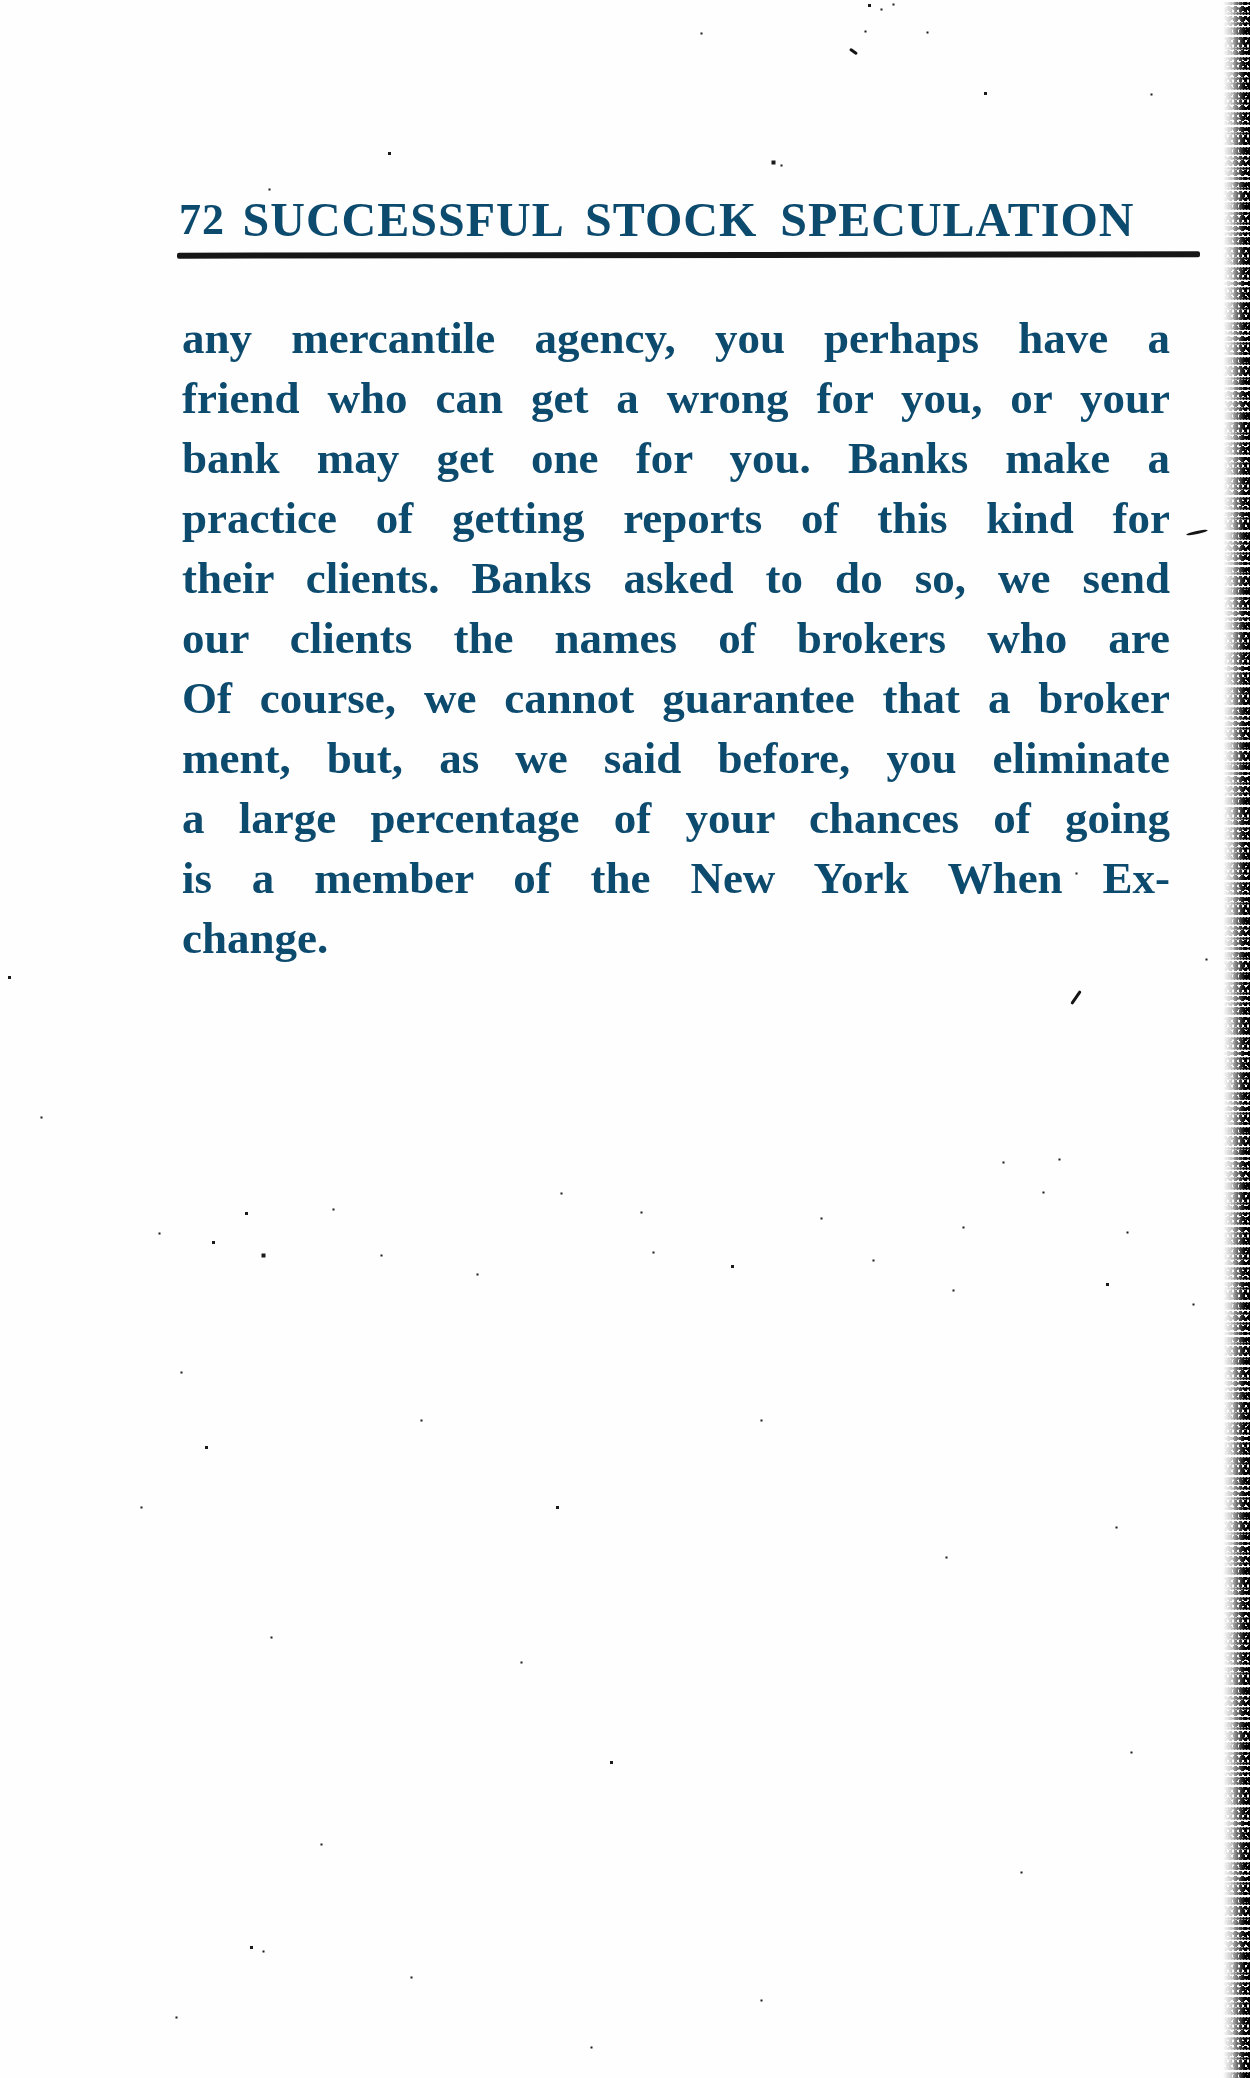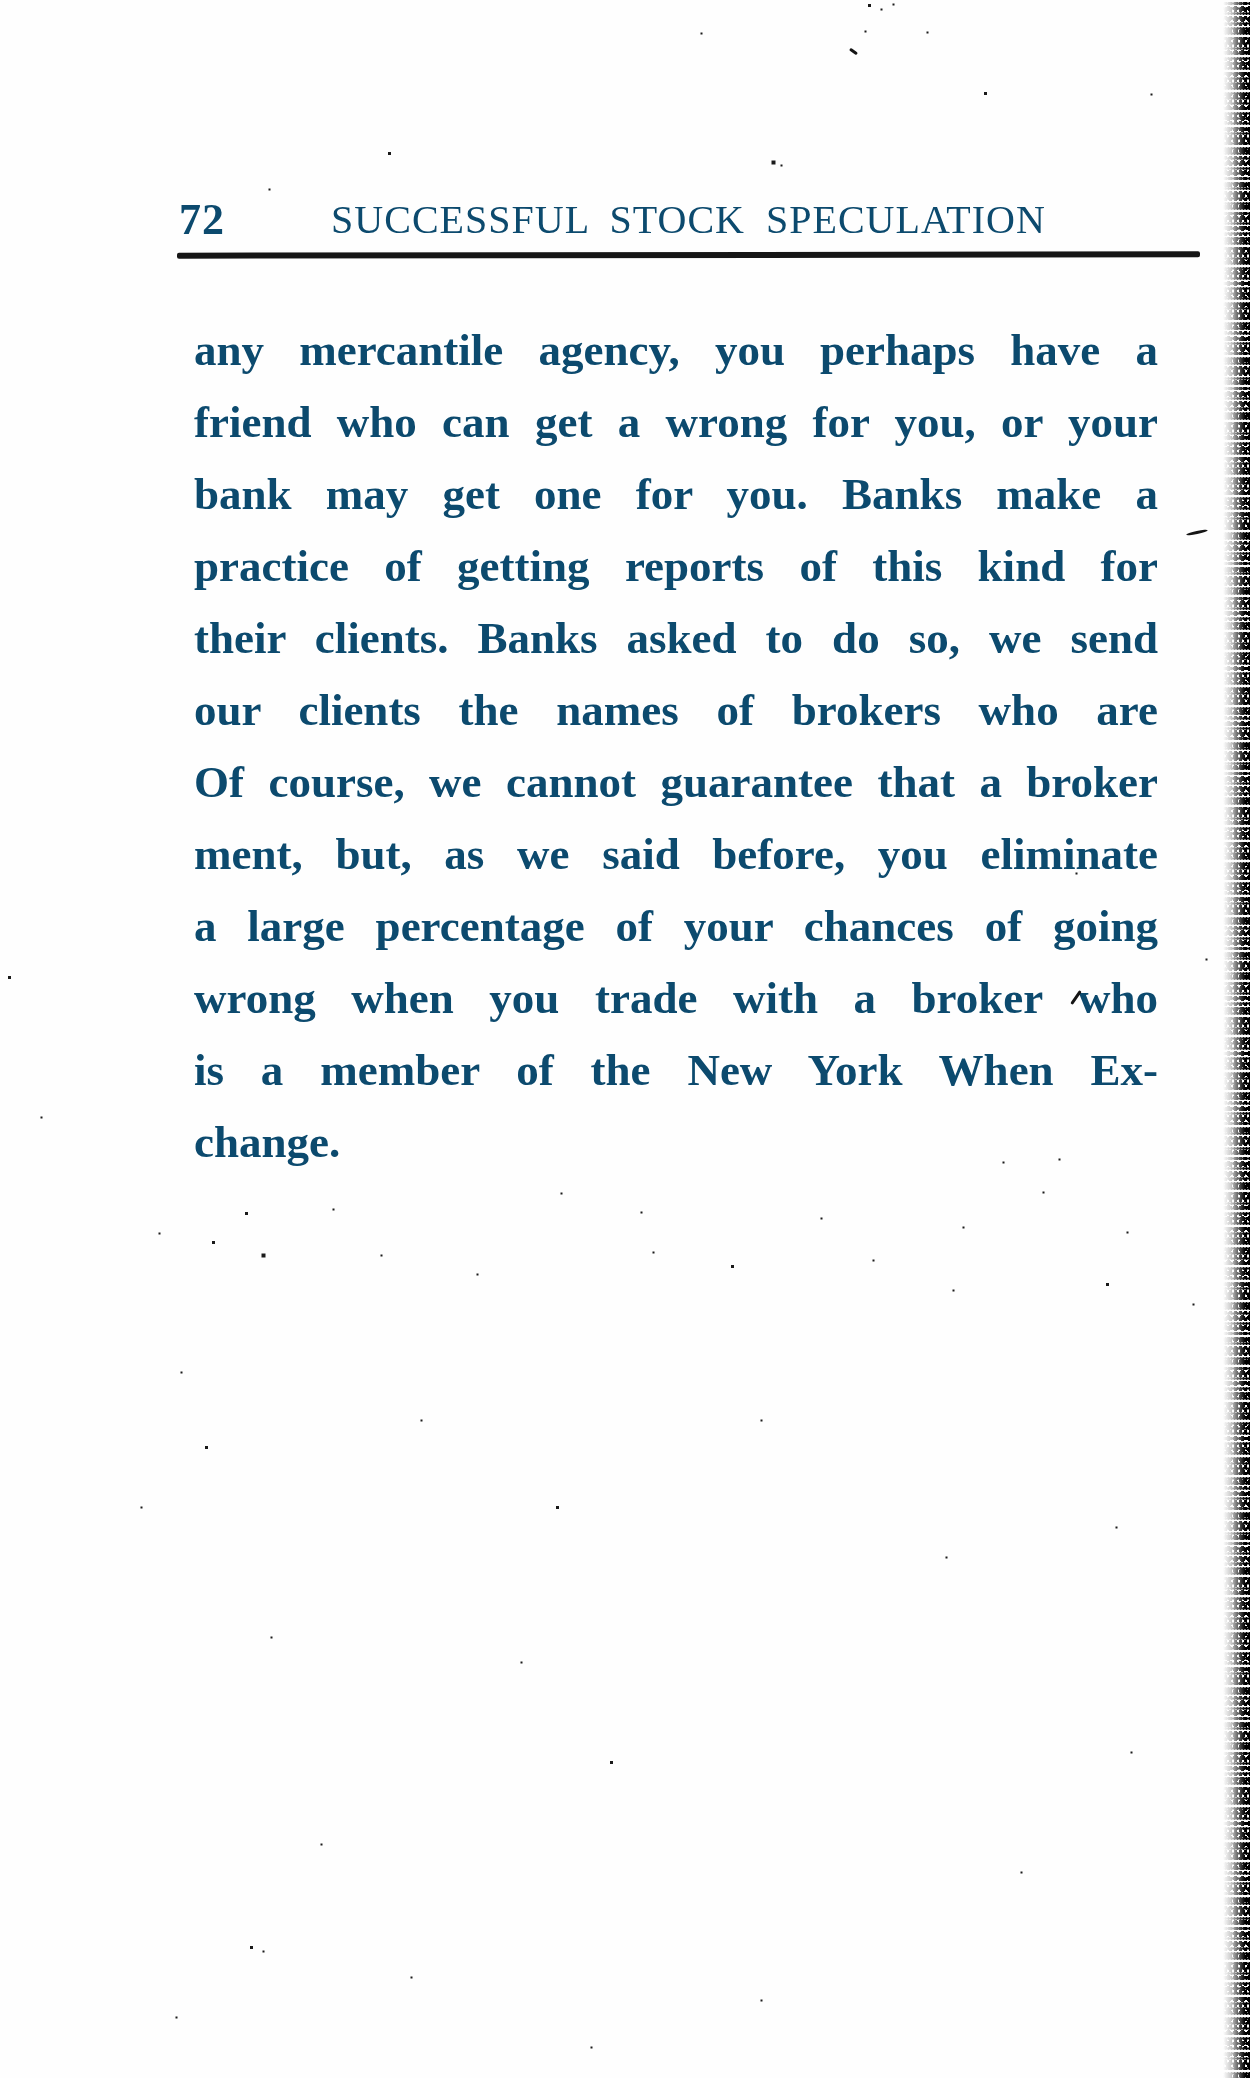--- a/index.html
+++ b/index.html
@@ -15,35 +15,35 @@
   .running-head{
     position:absolute;left:177px;top:194px;width:1023px;
     text-align:center;white-space:nowrap;
     font-weight:700;line-height:52px;height:52px;
   }
   .pageno{
     position:absolute;left:2px;top:0;
     font-size:44px;font-weight:700;letter-spacing:1px;
   }
   .head-title{
-    font-size:40px;font-weight:400;letter-spacing:1px;
+    font-size:48px;font-weight:700;letter-spacing:1px;
     word-spacing:10px;
     text-align:right;
   }
   .rule{
     position:absolute;left:177px;top:252px;width:1023px;height:6px;
     background:#161616;border-radius:2px;
     transform:rotate(-0.08deg);
   }
   
   .textblock{
     position:absolute;left:182px;top:308px;width:988px;
   }
   .line{
-    margin:12px;height:60px;line-height:60px;overflow:hidden;
+    margin:0;height:60px;line-height:60px;overflow:hidden;
     font-size:45px;font-weight:700;
     text-align:justify;text-align-last:justify;
     word-spacing:4px;
   }
   .line::after{content:"";display:inline-block;width:100%;}
   .line:last-child{text-align-last:left;}
   .line:last-child::after{content:none;}
   
   .speckles{
     position:absolute;left:0;top:0;width:3px;height:3px;background:transparent;
@@ -101,21 +101,20 @@
 
   <p class="line">any mercantile agency, you perhaps have a</p>
       <p class="line">friend who can get a wrong for you, or your</p>
       <p class="line">bank may get one for you.  Banks make a</p>
       <p class="line">practice of getting reports of this kind for</p>
       <p class="line">their clients.  Banks asked to do so, we send</p>
       <p class="line">our clients the names of brokers who are</p>
       <p class="line">Of course, we cannot guarantee that a broker</p>
       <p class="line">ment, but, as we said before, you eliminate</p>
       <p class="line">a large percentage of your chances of going</p>
-      <p class="line">wrong when you trade with a broker who</p>
       <p class="line">is a member of the New York When Ex-</p>
       <p class="line">change.</p>
     </main>
 
   <div class="speckles"></div>
   <div class="mark mark-a"></div>
   <div class="mark mark-b"></div>
   <div class="mark mark-c"></div>
   <div class="edge-noise"></div>
 

